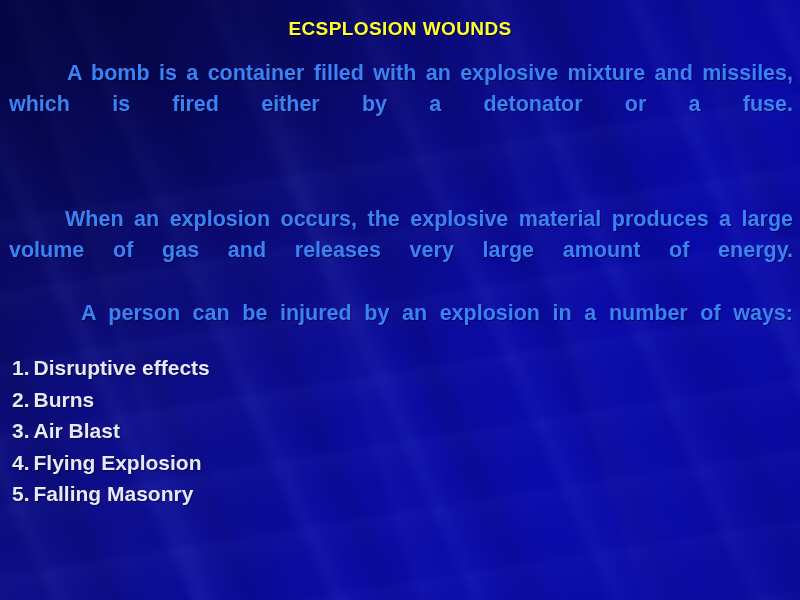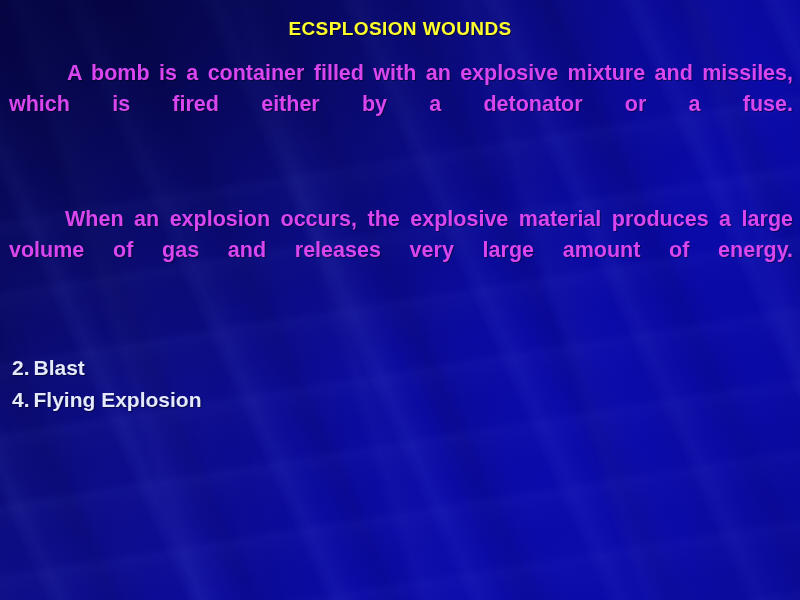--- a/index.html
+++ b/index.html
@@ -116,21 +116,21 @@
     line-height: 1;
     text-shadow: 1px 1px 0 rgba(0,0,0,0.55);
   }
   .body-block {
     position: absolute;
     left: 9px;
     width: 784px;
   }
   p.para {
     margin: 0;
-    color: #d946ef;
+    color: #3b82f6;
     font-size: 21.5px;
     font-weight: bold;
     line-height: 31px;
     text-align: justify;
     text-justify: inter-word;
     text-shadow: 1px 1px 0 rgba(0,0,0,0.45);
   }
   p.para::after {
     content: "";
     display: inline-block;
@@ -174,24 +174,36 @@
     <div class="slide-title">ECSPLOSION WOUNDS</div>
 
     <div class="body-block" style="top:58px;">
       <p class="para p1">A bomb is a container filled with an explosive mixture and missiles, which is fired either by a detonator or a fuse.</p>
     </div>
 
     <div class="body-block" style="top:172px;">
       <p class="para p2">When an explosion occurs, the explosive material produces a large volume of gas and releases very large amount of energy.</p>
     </div>
 
+    <div class="body-block" style="top:276px;">
+      <p class="para p3">A person can be injured by an explosion in a number of ways:</p>
+    </div>
 
     <ul class="item-list">
       <li>
-        <span class="item-num">2.</span><span>Blast</span>
+        <span class="item-num">1.</span><span>Disruptive effects</span>
+      </li>
+      <li>
+        <span class="item-num">2.</span><span>Burns</span>
+      </li>
+      <li>
+        <span class="item-num">3.</span><span>Air Blast</span>
       </li>
       <li>
         <span class="item-num">4.</span><span>Flying Explosion</span>
+      </li>
+      <li>
+        <span class="item-num">5.</span><span>Falling Masonry</span>
       </li>
     </ul>
 
   </div>
 </div>
 
 </body></html>

